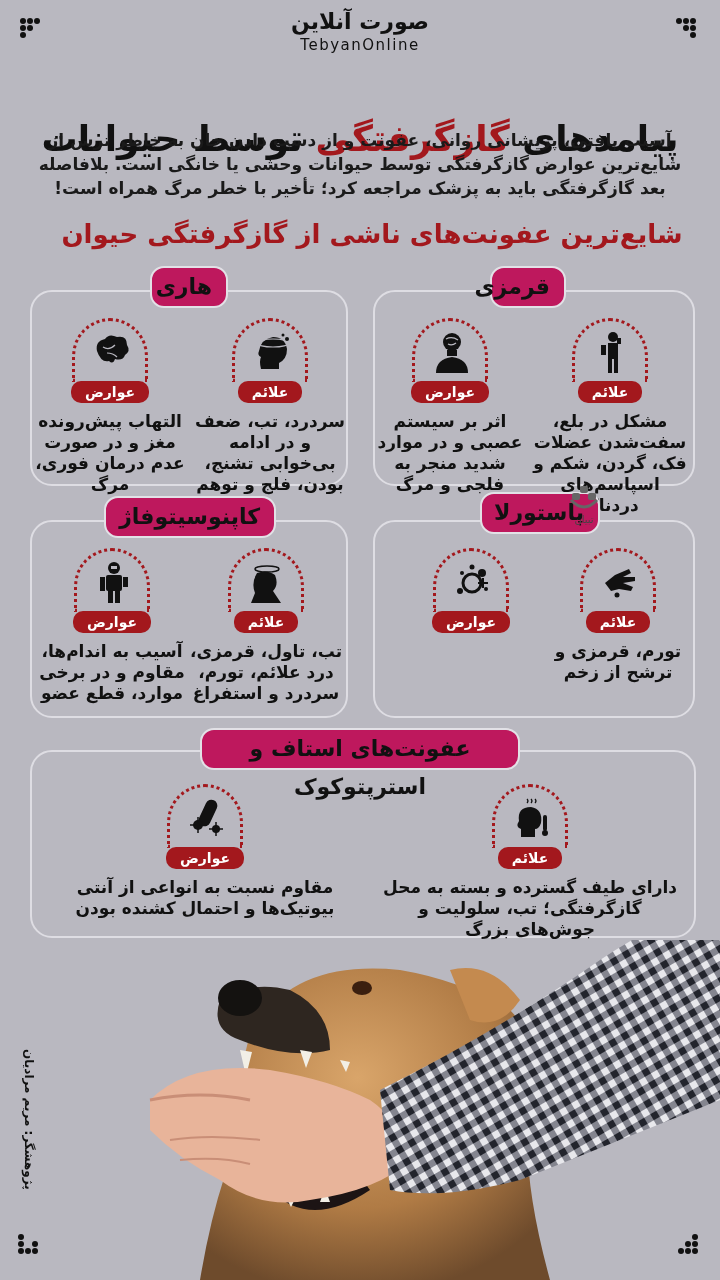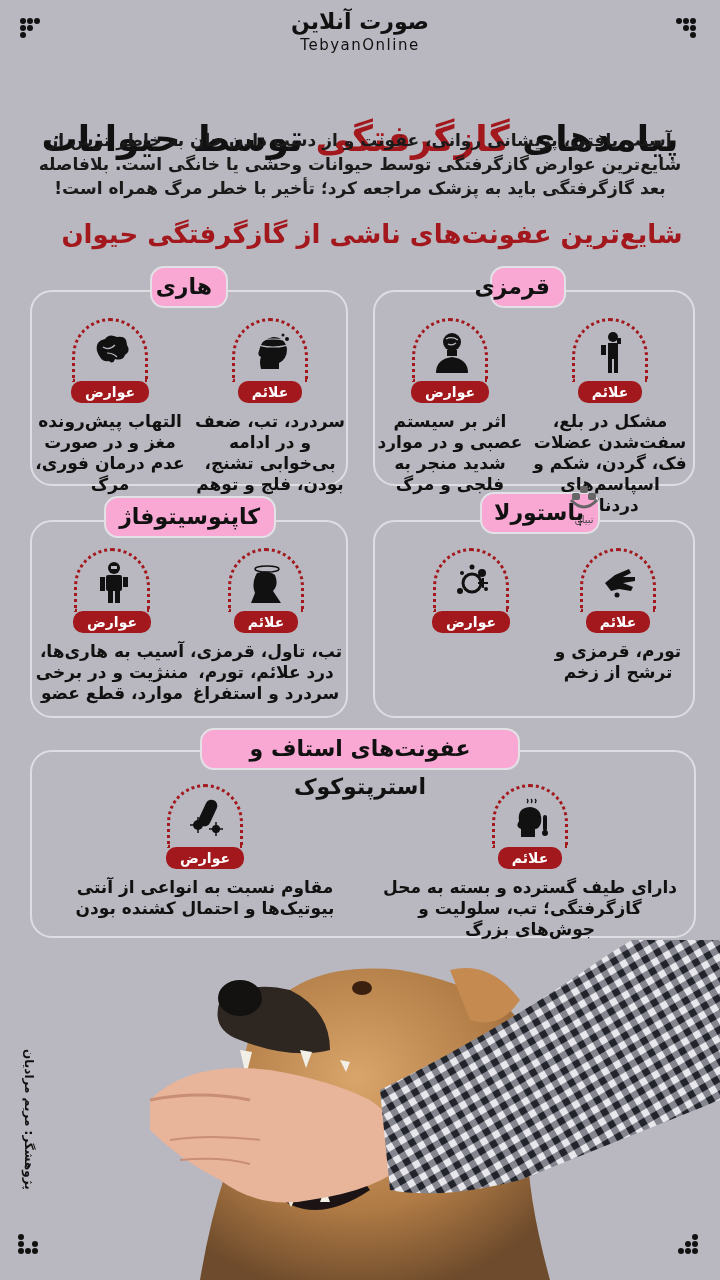--- a/index.html
+++ b/index.html
@@ -17,21 +17,21 @@
   .logo-en { font-size: 15px; letter-spacing: 1.5px; line-height: 18px; }
   .title { position: absolute; top: 72px; left: 0; width: 720px; text-align: center; direction: rtl;
     font-size: 36px; font-weight: bold; line-height: 46px; letter-spacing: -1px; margin-top: 44px; }
   .title .red { color: #a3181d; }
   .intro { position: absolute; top: 128px; left: 30px; width: 660px; text-align: center; direction: rtl;
     font-size: 17px; font-weight: bold; line-height: 24px; color: #1a1a1a; }
   .subtitle { position: absolute; top: 216px; left: 12px; width: 720px; text-align: center; direction: rtl;
     font-size: 26px; font-weight: bold; color: #a3181d; line-height: 36px; }
 
   .panel { position: absolute; border: 2px solid #dedde3; border-radius: 22px; }
-  .panel-title { position: absolute; background: #f9a8d4; border: 2px solid #e2e1e6; border-radius: 14px;
+  .panel-title { position: absolute; background: #be185d; border: 2px solid #e2e1e6; border-radius: 14px;
     font-size: 22px; font-weight: bold; direction: rtl; text-align: center; line-height: 38px; height: 42px; padding: 0 14px; }
   .item { position: absolute; width: 160px; text-align: center; }
   .ring { position: relative; width: 76px; height: 64px; margin: 0 auto;
     border: 3px dotted #a3181d; border-bottom: none; border-radius: 38px 38px 0 0; }
   .ring svg { position: absolute; left: 18px; top: 10px; width: 38px; height: 42px; }
   .badge { display: inline-block; background: #a3181d; color: #fff; font-size: 14px; font-weight: bold;
     border-radius: 10px; padding: 0 14px; line-height: 22px; direction: rtl; margin-top: -2px; position: relative; }
   .desc { direction: rtl; font-size: 17px; font-weight: bold; line-height: 21px; margin-top: 8px; color: #111; }
 
   .photo { position: absolute; left: 0; top: 940px; width: 720px; height: 340px; overflow: hidden; }
@@ -198,21 +198,21 @@
         <circle cx="19" cy="7" r="6" fill="#111"></circle>
         <rect x="16" y="5" width="6" height="3" fill="#b9b8c0"></rect>
         <rect x="11" y="14" width="16" height="16" rx="2" fill="#111"></rect>
         <rect x="5" y="16" width="5" height="14" fill="#111"></rect>
         <rect x="28" y="16" width="5" height="10" fill="#111"></rect>
         <rect x="13" y="30" width="5" height="12" fill="#111"></rect>
         <rect x="20" y="30" width="5" height="12" fill="#111"></rect>
       </svg>
   </div>
   <span class="badge">عوارض</span>
-  <div class="desc">آسیب به هاری‌ها، مننژیت و در برخی موارد، قطع عضو</div>
+  <div class="desc">آسیب به اندام‌ها، مقاوم و در برخی موارد، قطع عضو</div>
 </div>
 
 <div class="panel" style="left:30px;top:750px;width:666px;height:188px;"></div>
 <div class="panel-title" style="left:200px;top:728px;width:320px;">عفونت‌های استاف و استرپتوکوک</div>
 <div class="item" style="left:380px;top:784px;width:300px;">
   <div class="ring">
     <svg viewBox="0 0 38 42">
         <path d="M8 40 v-8 q-6 -2 -2 -8 q-2 -14 12 -14 q12 2 10 16 q-2 6 -6 6 v8z" fill="#111"></path>
         <rect x="30" y="18" width="4" height="16" rx="2" fill="#111"></rect>
         <circle cx="32" cy="36" r="3" fill="#111"></circle>

